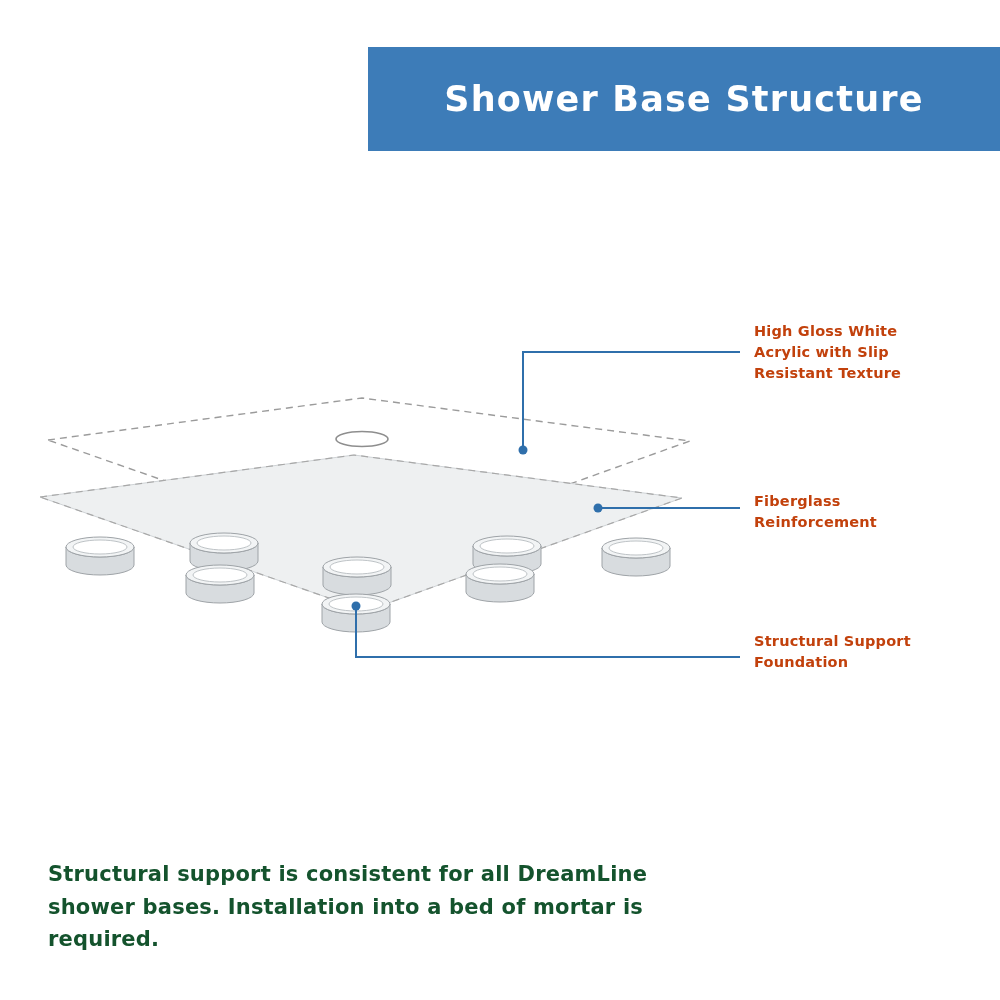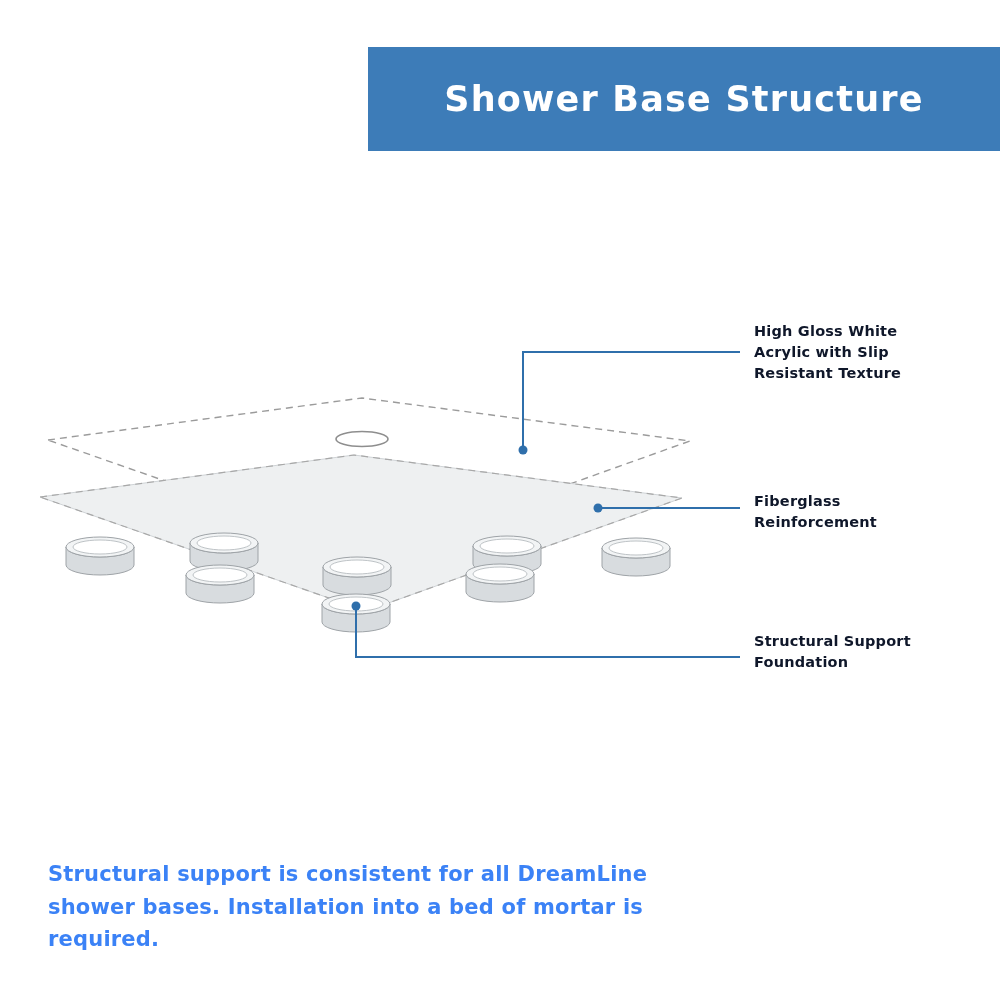--- a/index.html
+++ b/index.html
@@ -38,37 +38,37 @@
     font-size: 35px;
     font-weight: bold;
     letter-spacing: 1.2px;
     text-align: center;
     white-space: nowrap;
   }
 
   
   .callout {
     position: absolute;
-    color: #0f172a;
+    color: #c2410c;
     font-size: 14.5px;
     font-weight: bold;
     line-height: 1.45;
     letter-spacing: 0.2px;
   }
   #callout-acrylic { left: 754px; top: 321px; width: 200px; }
   #callout-fiberglass { left: 754px; top: 491px; width: 200px; }
   #callout-support { left: 754px; top: 631px; width: 200px; }
 
   
   .footer-note {
     position: absolute;
     left: 48px;
     top: 858px;
     width: 640px;
-    color: #3b82f6;
+    color: #14532d;
     font-size: 21px;
     font-weight: bold;
     line-height: 1.55;
     letter-spacing: 0.2px;
   }
 
   
   #diagram {
     position: absolute;
     left: 0;

